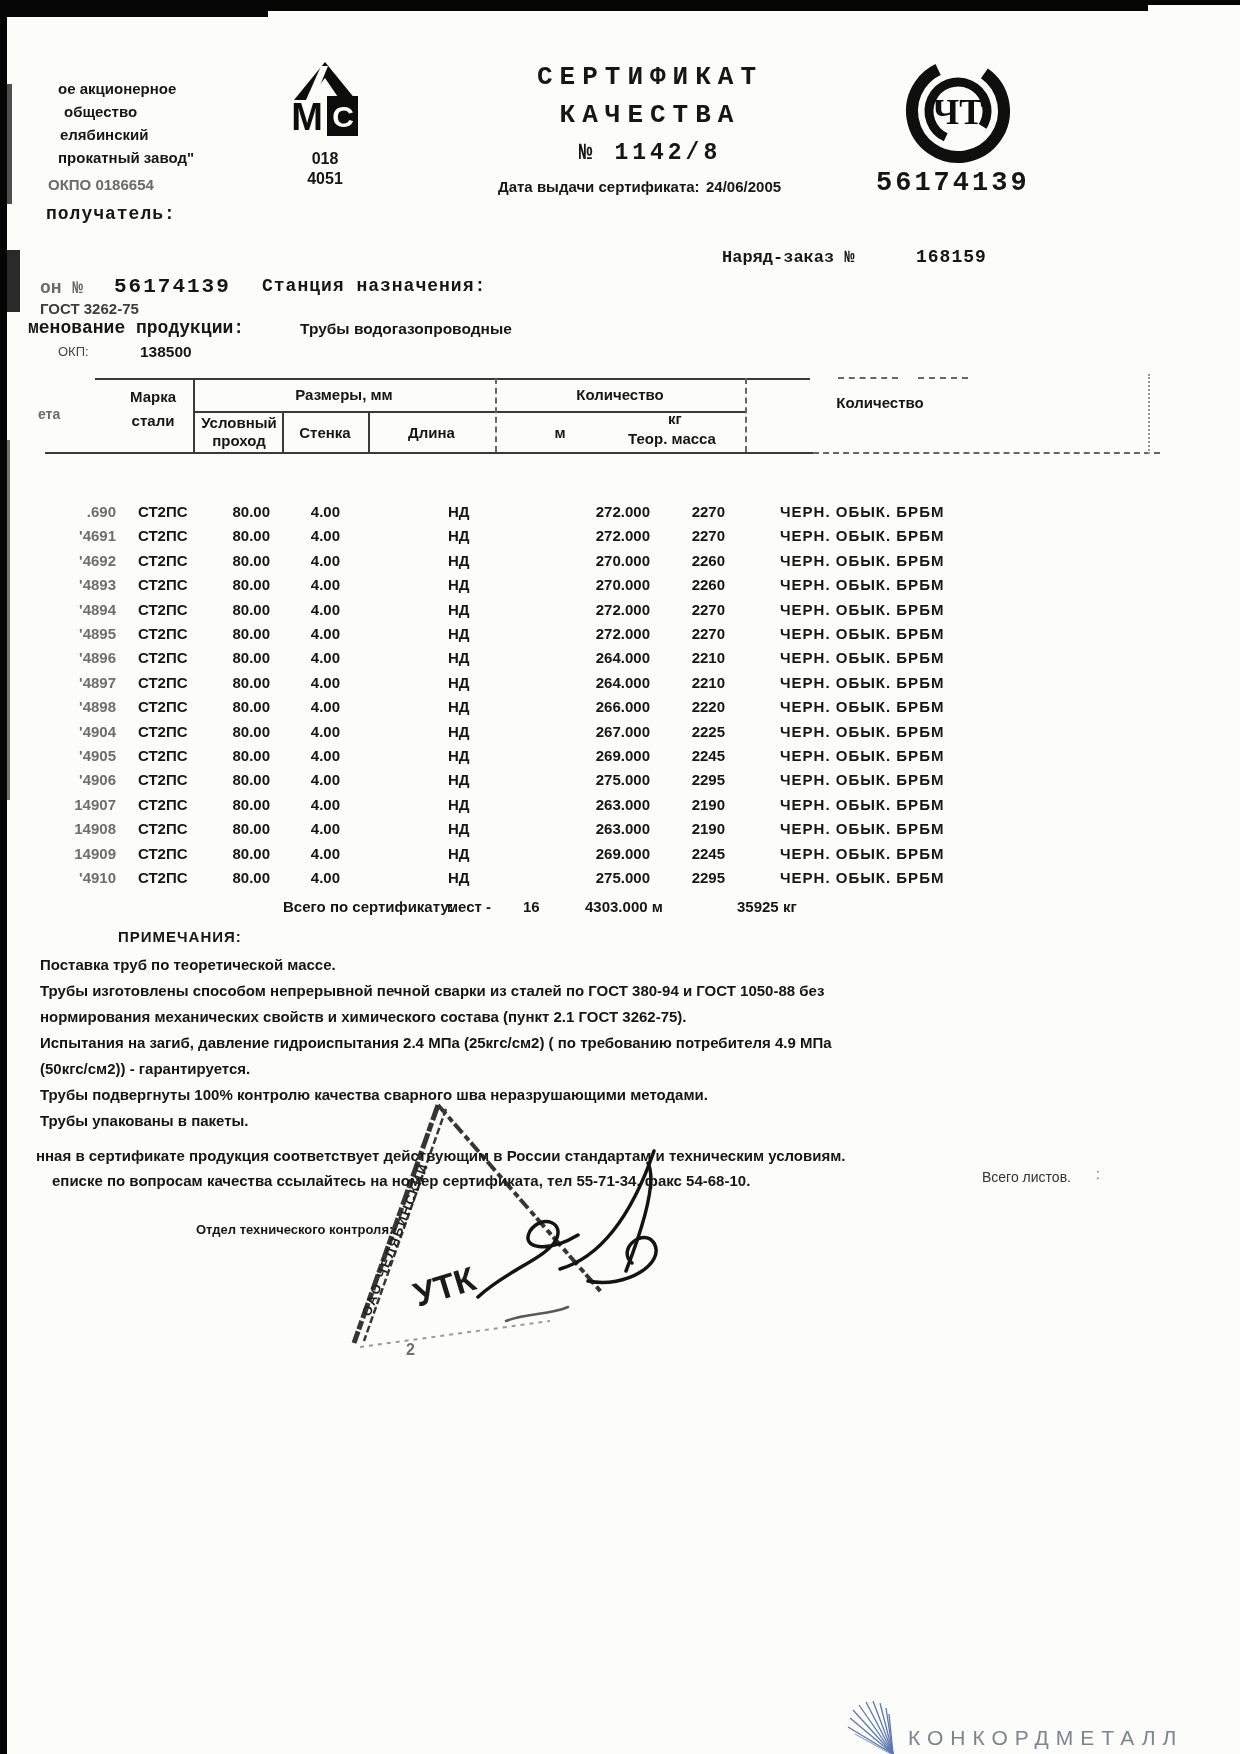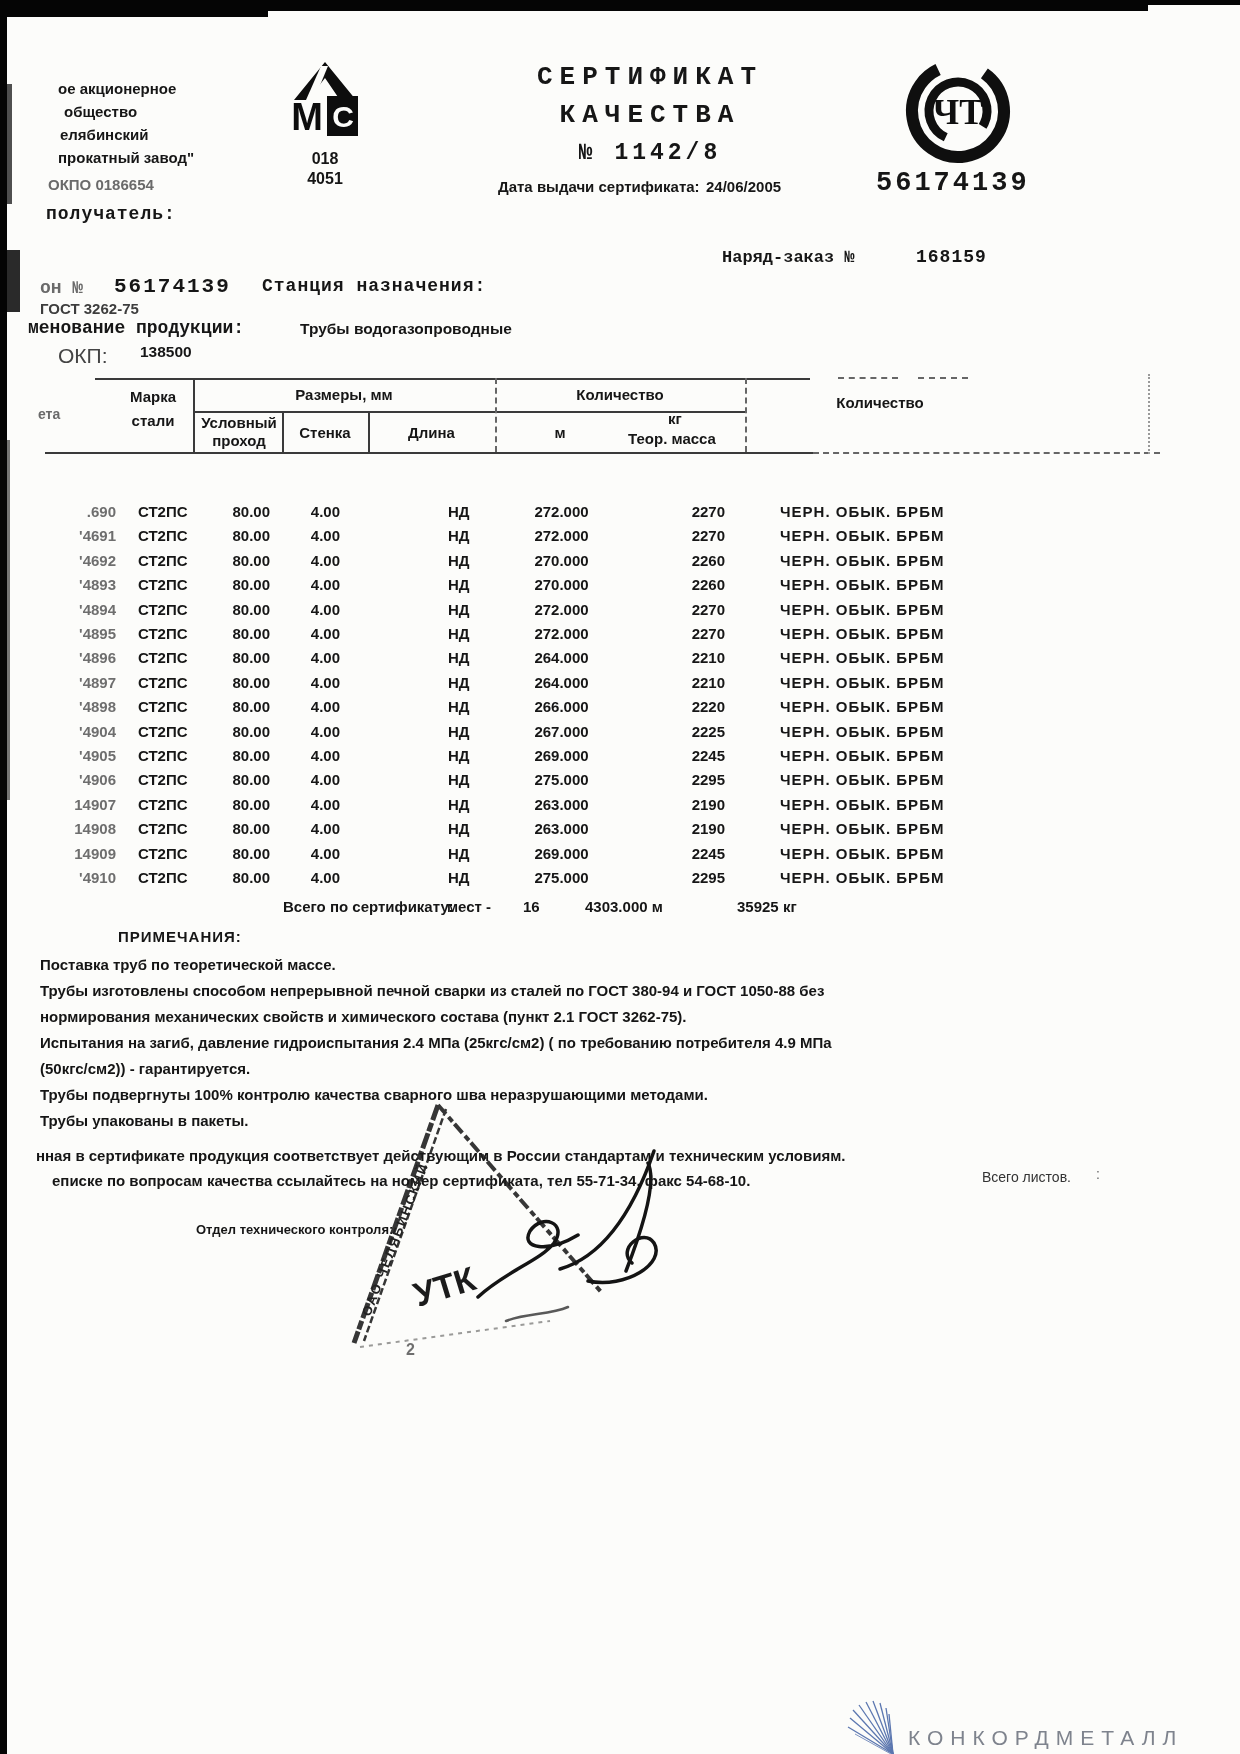--- a/index.html
+++ b/index.html
@@ -20,21 +20,21 @@
   .vl.dash{border-left-style:dashed;border-left-color:#666;}
   .vl.dot{border-left-style:dotted;border-left-color:#999;}
   
   .trow{position:absolute;left:0;width:100%;height:24px;font-size:15px;font-weight:700;}
   .trow span{position:absolute;}
   .c-id{left:36px;width:80px;text-align:right;color:#6e6e6e;}
   .c-steel{left:138px;}
   .c-pass{left:198px;width:72px;text-align:right;}
   .c-wall{left:286px;width:54px;text-align:right;}
   .c-len{left:448px;}
-  .c-m{left:498px;width:127px;text-align:center;}
+  .c-m{left:523px;width:127px;text-align:right;}
   .c-kg{left:640px;width:85px;text-align:right;}
   .c-note{left:780px;letter-spacing:1px;}
   .hdr{font-size:15px;font-weight:700;}
   .note-line{position:absolute;left:40px;font-size:15px;font-weight:600;color:#151515;white-space:nowrap;}
 </style>
 </head>
 <body>
 
 <div class="page">
 
@@ -79,21 +79,21 @@
   <div class="abs tw" style="left:722px;top:248px;font-size:17px;">Наряд-заказ №</div>
   <div class="abs tw" style="left:916px;top:247px;font-size:18px;letter-spacing:1px;">168159</div>
 
   <div class="abs tw faded" style="left:40px;top:278px;font-size:18px;">он №</div>
   <div class="abs tw" style="left:114px;top:275px;font-size:21px;letter-spacing:2px;">56174139</div>
   <div class="abs tw" style="left:262px;top:276px;font-size:18px;letter-spacing:1px;">Станция назначения:</div>
   <div class="abs sans b" style="left:40px;top:300px;font-size:15px;color:#3d3d3d;">ГОСТ 3262-75</div>
 
   <div class="abs tw" style="left:28px;top:318px;font-size:18px;">менование продукции:</div>
   <div class="abs sans b" style="left:300px;top:320px;font-size:15.5px;">Трубы водогазопроводные</div>
-  <div class="abs sans" style="left:58px;top:344px;font-size:21px;color:#444;">ОКП:</div>
+  <div class="abs sans" style="left:58px;top:344px;font-size:13px;color:#444;">ОКП:</div>
   <div class="abs sans b" style="left:140px;top:343px;font-size:15.5px;text-align:right;">138500</div>
 
   <div class="hl" style="left:95px;top:378px;width:715px;"></div>
   <div class="hl dash" style="left:838px;top:377px;width:60px;"></div>
   <div class="hl dash" style="left:918px;top:377px;width:50px;"></div>
   <div class="hl" style="left:193px;top:411px;width:552px;"></div>
   <div class="hl" style="left:45px;top:452px;width:768px;"></div>
   <div class="hl dash" style="left:813px;top:452px;width:347px;"></div>
   <div class="vl" style="left:193px;top:378px;height:74px;"></div>
   <div class="vl" style="left:282px;top:411px;height:41px;"></div>

